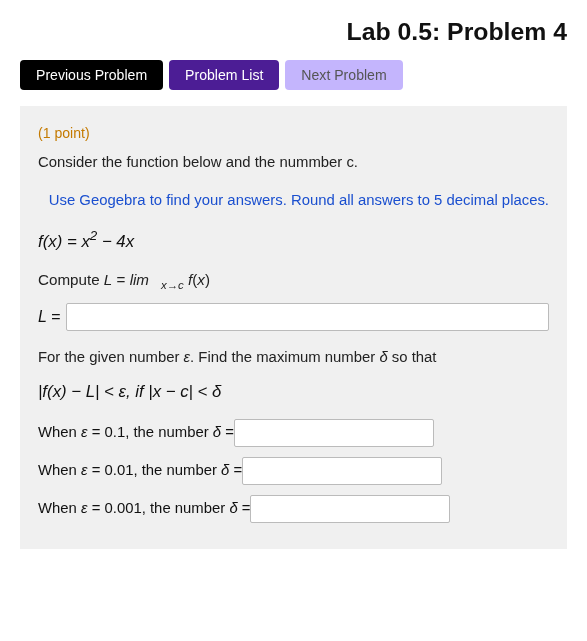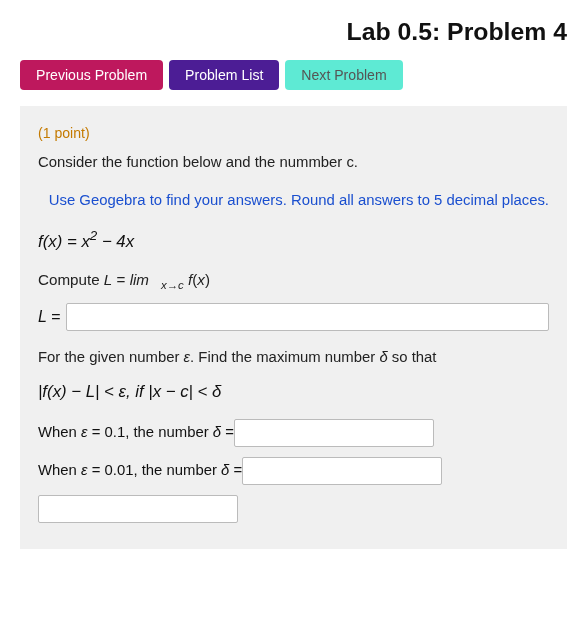--- a/index.html
+++ b/index.html
@@ -25,29 +25,29 @@
     }
     .btn {
       padding: 7px 16px;
       border: none;
       border-radius: 4px;
       font-size: 0.88rem;
       cursor: pointer;
       font-weight: normal;
     }
     .btn-blue {
-      background: #be185d;
+      background: #000000;
       color: #fff;
     }
     .btn-blue2 {
       background: #4c1d95;
       color: #fff;
     }
     .btn-gray {
-      background: #5eead4;
+      background: #c4b5fd;
       color: #555;
       cursor: default;
     }
     .problem-box {
       background: #f0f0f0;
       border-radius: 0;
       padding: 16px 18px;
       font-size: 0.93rem;
       line-height: 1.7;
     }
@@ -168,16 +168,17 @@
       <label>When <i>ε</i> = 0.1, the number <i>δ</i> =</label>
       <input class="answer-input" type="text" style="width: 200px;">
     </div>
 
     <div class="epsilon-row">
       <label>When <i>ε</i> = 0.01, the number <i>δ</i> =</label>
       <input class="answer-input" type="text" style="width: 200px;">
     </div>
 
     <div class="epsilon-row">
+      <label>When <i>ε</i> = 0.001, the number <i>δ</i> =</label>
       <input class="answer-input" type="text" style="width: 200px;">
     </div>
   </div>
 </div>
 
 </body></html>

